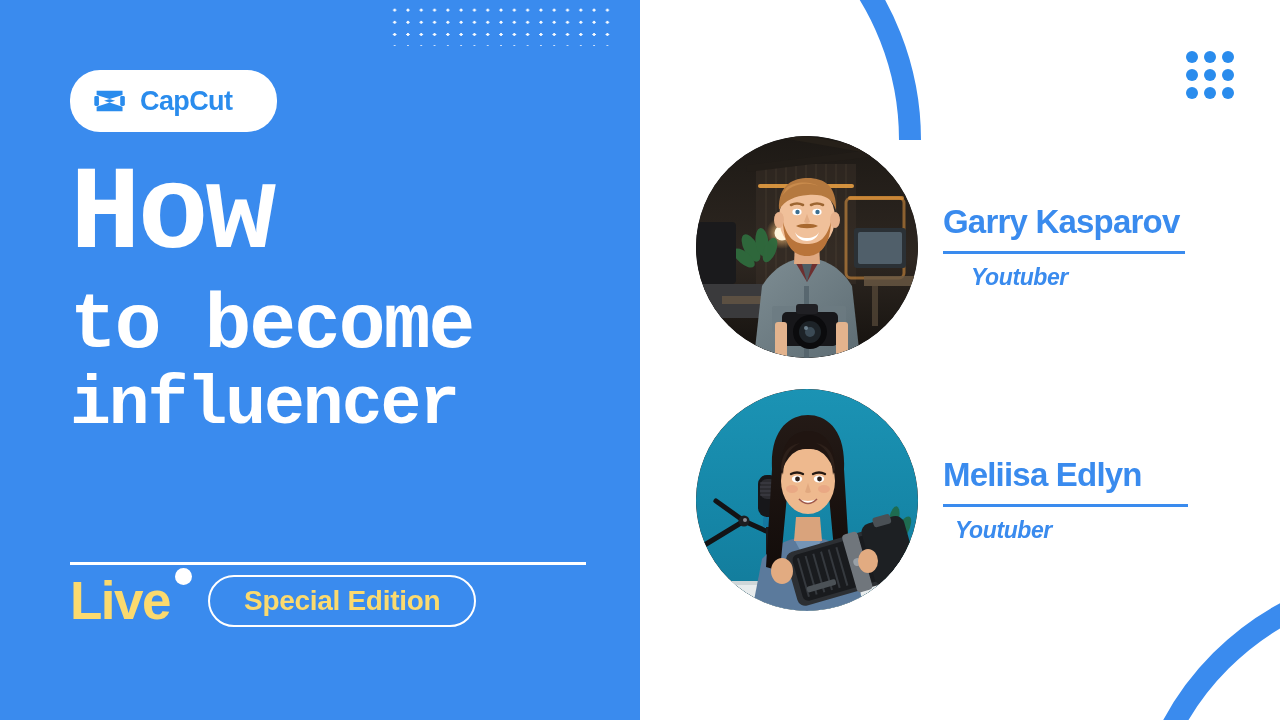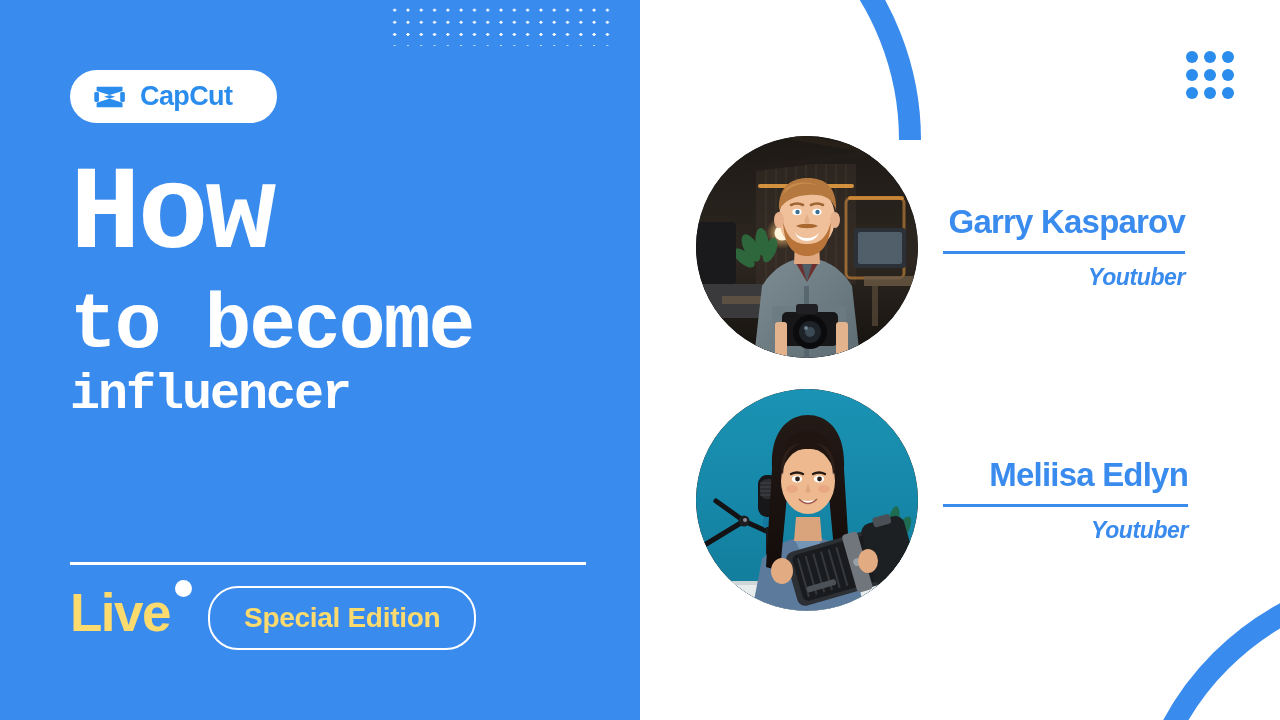--- a/index.html
+++ b/index.html
@@ -34,21 +34,21 @@
     background-image:radial-gradient(#ffffff 1.6px, transparent 1.7px);
     background-size:13.3px 12.2px;
     background-position:0 0;
     z-index:3;
     opacity:.95;
   }
 
   
   .logo-pill {
     position:absolute; left:70px; top:70px;
-    width:207px; height:53px;
+    width:207px; height:62px;
     background:#ffffff;
     border-radius:30px;
     display:flex; align-items:center;
     padding-left:22px;
     gap:11px;
     z-index:6;
   }
   .logo-mark { width:37px; height:28px; flex:0 0 auto; display:block; }
   .logo-word {
     font-size:27px; font-weight:bold;
@@ -64,54 +64,54 @@
     font-size:118px; font-weight:bold; color:#ffffff;
     line-height:.95; letter-spacing:-3px;
     display:block;
   }
   .hl-2 {
     font-size:78px; font-weight:bold; color:#ffffff;
     line-height:1.08; letter-spacing:-2px;
     display:block; margin-top:12px;
   }
   .hl-3 {
-    font-size:50px; font-weight:bold; color:#ffffff;
+    font-size:68px; font-weight:bold; color:#ffffff;
     line-height:1.08; letter-spacing:-2px;
     display:block;
   }
 
   
   .divider {
     position:absolute; left:70px; top:562px;
     width:516px; height:3px;
     background:#ffffff;
     z-index:5;
   }
 
   
   .live-row {
-    position:absolute; left:70px; top:586px;
+    position:absolute; left:70px; top:569px;
     height:58px;
-    display:flex; align-items:flex-start;
+    display:flex; align-items:flex-end;
     z-index:5;
   }
   .live-wrap { position:relative; display:inline-block; }
   .live-text {
     font-size:53px; font-weight:bold; color:#fbda6e;
     letter-spacing:-1.5px; line-height:1;
     display:block;
   }
   .live-dot {
     position:absolute; right:-22px; top:-6px;
     width:17px; height:17px; border-radius:50%;
     background:#ffffff;
   }
   .edition-pill {
     margin-left:38px;
-    height:64px;
+    height:52px;
     padding:0 34px;
     border:2.5px solid #ffffff;
     border-radius:30px;
     display:flex; align-items:center; justify-content:center;
     background:transparent;
   }
   .edition-text {
     font-size:28px; font-weight:bold; color:#fbda6e;
     letter-spacing:-.3px; line-height:1; white-space:nowrap;
   }
@@ -131,21 +131,21 @@
     gap:6px;
   }
   .dotgrid-blue i {
     display:block; width:100%; height:100%;
     border-radius:50%; background:#2a8ced;
   }
 
   
   .speaker {
     position:absolute; z-index:5;
-    display:flex; align-items:center;text-align:right;
+    display:flex; align-items:center;
   }
   .speaker-1 { left:696px; top:136px; }
   .speaker-2 { left:696px; top:389px; }
 
   .avatar {
     width:222px; height:222px; border-radius:50%;
     overflow:hidden; position:relative; flex:0 0 auto;
     background:#222;
   }
   .avatar svg { display:block; width:222px; height:222px; }

